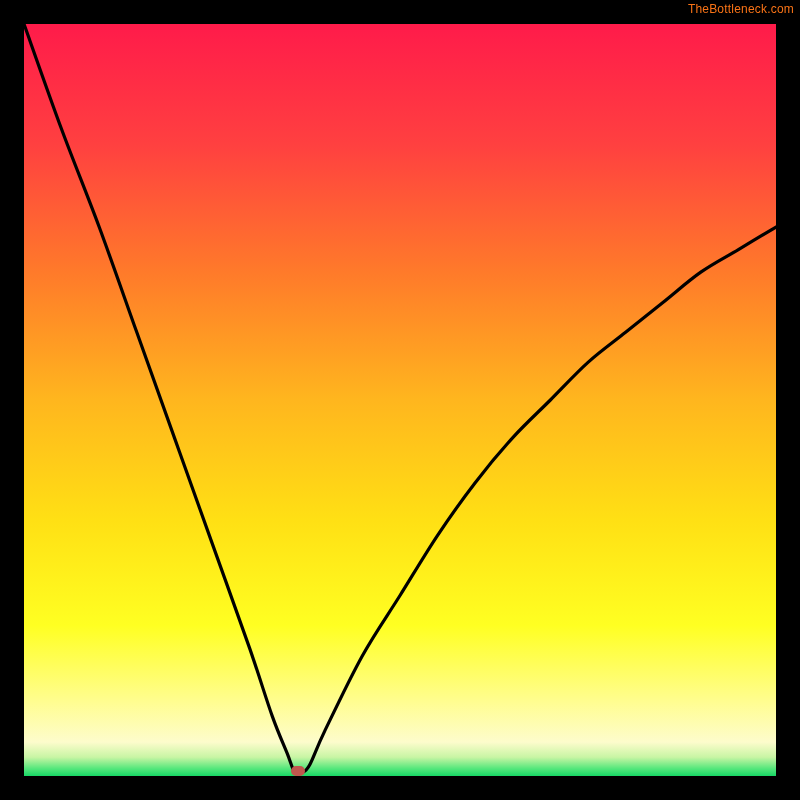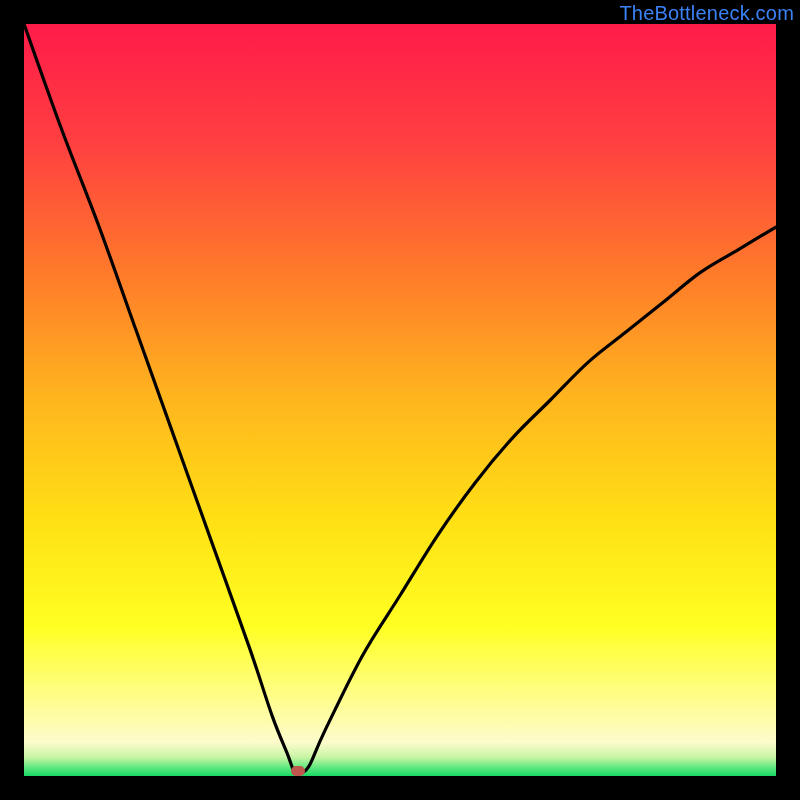--- a/index.html
+++ b/index.html
@@ -23,22 +23,22 @@
     position: absolute;
     left: 0;
     top: 0;
     width: 752px;
     height: 752px;
   }
   .watermark {
     position: absolute;
     top: 2px;
     right: 6px;
-    color: #3b82f6;
-    font-size: 20px;
+    color: #f97316;
+    font-size: 12px;
     letter-spacing: 0.2px;
     font-weight: 500;
   }
   svg.curve {
     position: absolute;
     left: 0;
     top: 0;
     width: 752px;
     height: 752px;
   }

